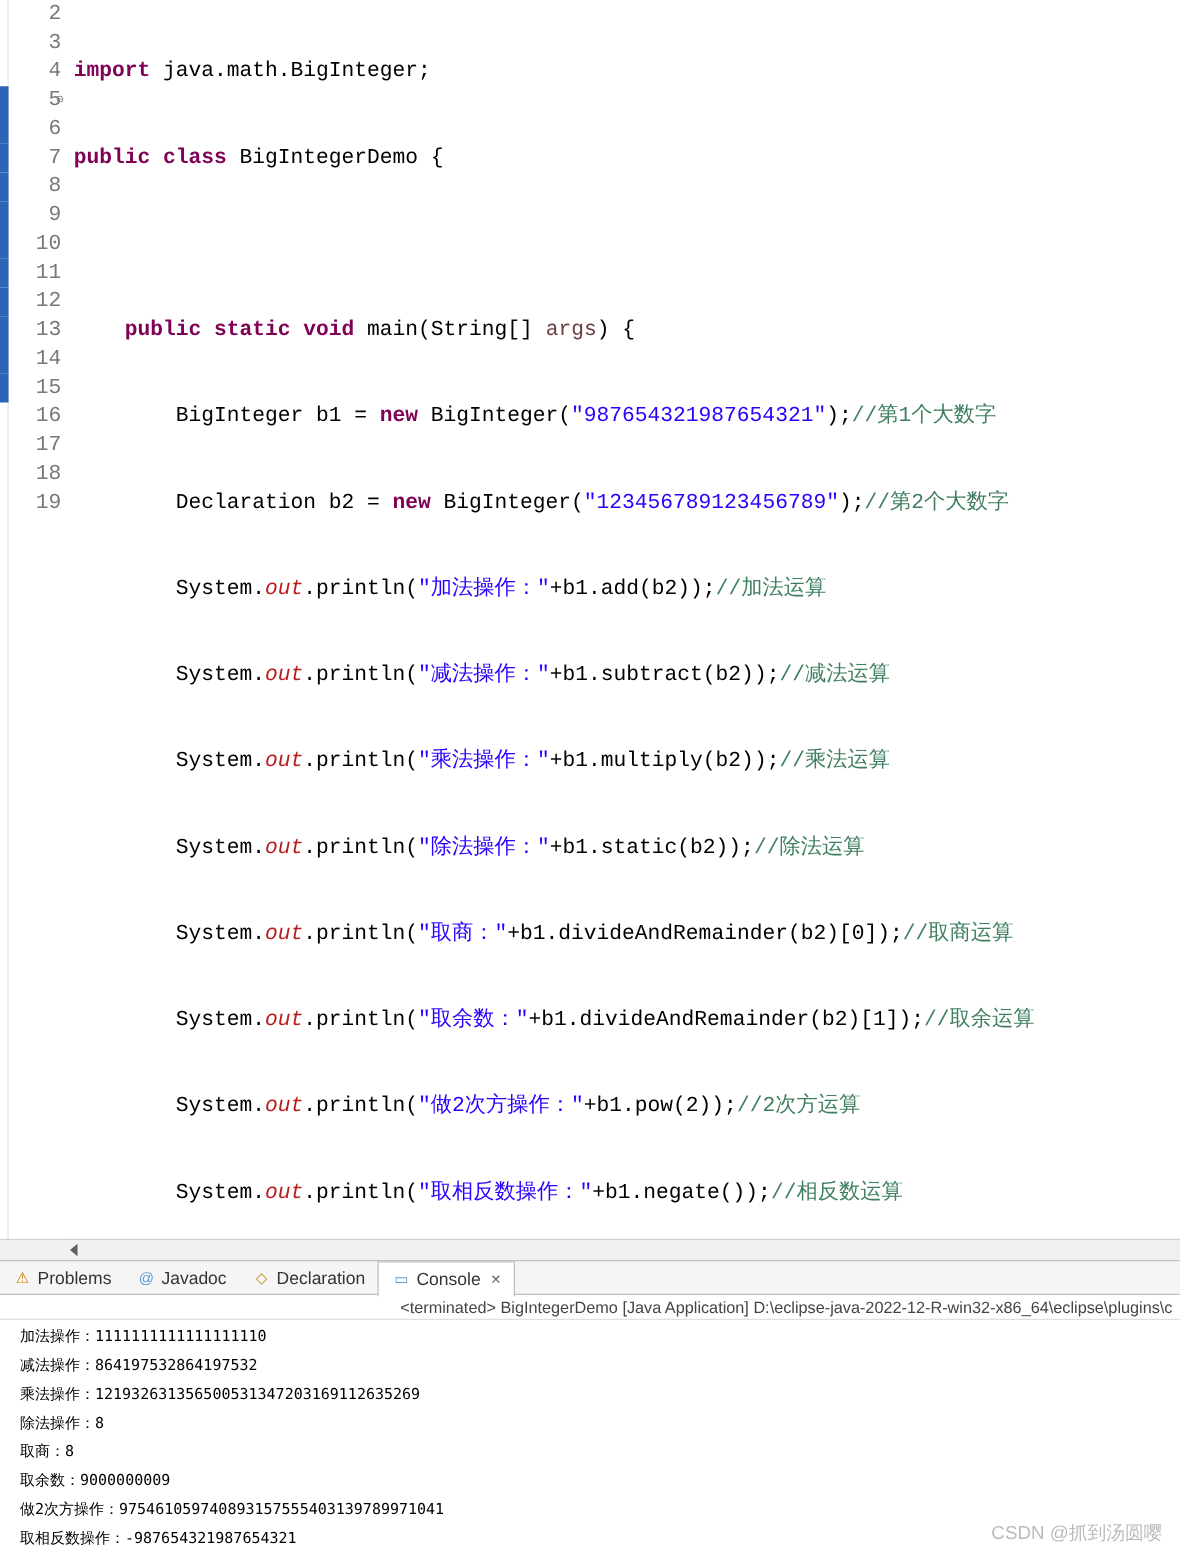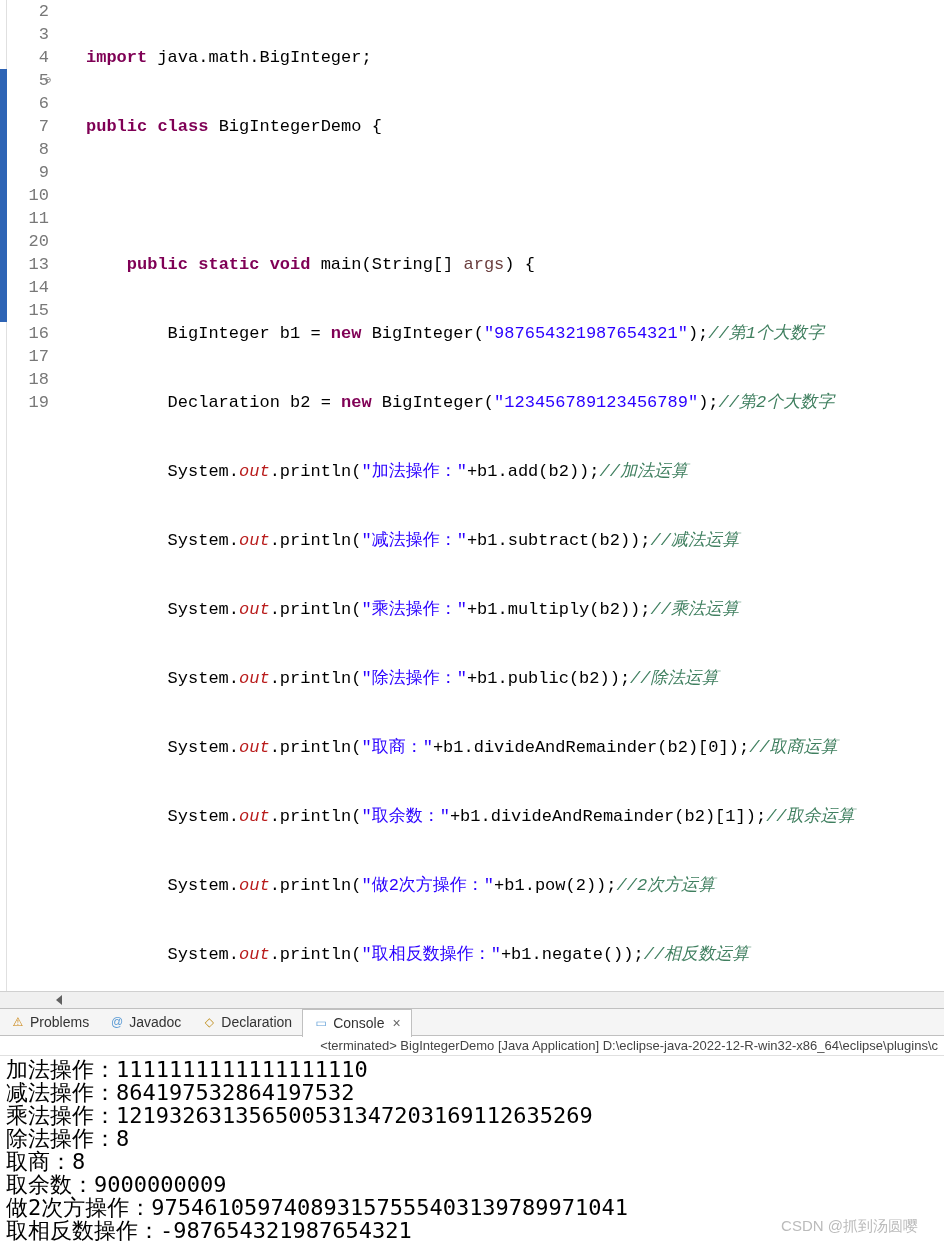--- a/index.html
+++ b/index.html
@@ -2,38 +2,38 @@
 <html><head>
 <meta charset="utf-8">
 <style>
 * { margin:0; padding:0; box-sizing:border-box; }
 body { font-family:Consolas,"Courier New",monospace; font-size:17px; background:#fff; color:#000; width:944px; height:1244px; overflow:hidden; display:flex; flex-direction:column; }
 .editor-area { flex:1; display:flex; overflow:hidden; position:relative; }
 .ruler { width:7px; background:#fff; border-right:1px solid #e0e0e0; }
 .gutter { width:48px; background:#fff; text-align:right; padding-right:6px; color:#787878; user-select:none; position:relative; }
 .gutter .ln { height:23px; line-height:23px; }
 .code { flex:1; white-space:pre; line-height:23px; overflow:hidden; position:relative; }
-.code-line { height:23px; padding-left:4px;margin-left:27px; }
+.code-line { height:23px; padding-left:4px; }
 .bp-marker { position:absolute; left:0; width:7px; background:#2e64b5; }
 .kw { color:#7f0055; font-weight:bold; }
 .static-f { color:#b91c1c; font-style:italic; }
 .str { color:#2a00ff; }
-.cmt { color:#3f7f5f;font-style:italic; }
+.cmt { color:#3f7f5f; }
 .override { position:relative; }
 .override::after { content:"⊖"; position:absolute; right:-2px; top:0; font-size:10px; color:#888; }
 .scrollbar-h { height:17px; background:#f0f0f0; border-top:1px solid #d0d0d0; display:flex; align-items:center; padding-left:56px; }
 .scroll-left { width:0;height:0;border-top:5px solid transparent;border-bottom:5px solid transparent;border-right:6px solid #606060; }
 .tabs-bar { display:flex; border-top:1px solid #c0c0c0; border-bottom:1px solid #c0c0c0; background:#f5f5f5; height:28px; align-items:center; }
 .tab { padding:0 10px; height:28px; display:flex; align-items:center; font-family:"Segoe UI",sans-serif; font-size:14px; color:#333; cursor:pointer; gap:4px; }
 .tab.active { background:#fff; border-top:1px solid #c0c0c0; border-left:1px solid #c0c0c0; border-right:1px solid #c0c0c0; margin-bottom:-1px; }
 .tab-icon { width:16px; height:16px; display:inline-flex; align-items:center; justify-content:center; font-size:12px; }
 .tab-close { font-size:14px; color:#666; margin-left:4px; }
 .console-info { font-family:"Segoe UI",sans-serif; font-size:13px; color:#444; padding:2px 6px; border-bottom:1px solid #e0e0e0; white-space:nowrap; overflow:hidden;text-align:right; }
-.console-out { font-family:Consolas,monospace; font-size:22px; padding:2px 6px; line-height:23px; white-space:pre; }
-.watermark { position:fixed; bottom:8px; right:26px; font-family:"Segoe UI",sans-serif; font-size:15px; color:#bbb; }
+.console-out { font-family:Consolas,monospace; font-size:12px; padding:2px 16px; line-height:23px; white-space:pre; }
+.watermark { position:fixed; bottom:8px; right:14px; font-family:"Segoe UI",sans-serif; font-size:15px; color:#bbb; }
 </style>
 </head>
 <body>
 
 <div class="editor-area">
   <div class="ruler" id="ruler">
       <div class="bp-marker" style="top: 69px; height: 23px;"></div>
       <div class="bp-marker" style="top: 92px; height: 23px;"></div>
       <div class="bp-marker" style="top: 115px; height: 23px;"></div>
       <div class="bp-marker" style="top: 138px; height: 23px;"></div>
@@ -49,40 +49,40 @@
       <div class="ln">2</div>
       <div class="ln">3</div>
       <div class="ln">4</div>
       <div class="ln override">5</div>
       <div class="ln">6</div>
       <div class="ln">7</div>
       <div class="ln">8</div>
       <div class="ln">9</div>
       <div class="ln">10</div>
       <div class="ln">11</div>
-      <div class="ln">20</div>
+      <div class="ln">12</div>
       <div class="ln">13</div>
       <div class="ln">14</div>
       <div class="ln">15</div>
       <div class="ln">16</div>
       <div class="ln">17</div>
       <div class="ln">18</div>
       <div class="ln">19</div>
     </div>
   <div class="code">
     <div class="code-line"><span class="kw">import</span><span> java.math.BigInteger;</span></div>
     <div class="code-line"><span class="kw">public</span><span> </span><span class="kw">class</span><span> BigIntegerDemo {</span></div>
     <div class="code-line"></div>
     <div class="code-line">    <span class="kw">public</span><span> </span><span class="kw">static</span><span> </span><span class="kw">void</span><span> main(String[] </span><span style="color:#6a3e3e">args</span><span>) {</span></div>
     <div class="code-line"><span>        BigInteger b1 = </span><span class="kw">new</span><span> BigInteger(</span><span class="str">"987654321987654321"</span><span>);</span><span class="cmt">//第1个大数字</span></div>
     <div class="code-line"><span>        Declaration b2 = </span><span class="kw">new</span><span> BigInteger(</span><span class="str">"123456789123456789"</span><span>);</span><span class="cmt">//第2个大数字</span></div>
     <div class="code-line"><span>        System.</span><span class="static-f">out</span><span>.println(</span><span class="str">"加法操作："</span><span>+b1.add(b2));</span><span class="cmt">//加法运算</span></div>
     <div class="code-line"><span>        System.</span><span class="static-f">out</span><span>.println(</span><span class="str">"减法操作："</span><span>+b1.subtract(b2));</span><span class="cmt">//减法运算</span></div>
     <div class="code-line"><span>        System.</span><span class="static-f">out</span><span>.println(</span><span class="str">"乘法操作："</span><span>+b1.multiply(b2));</span><span class="cmt">//乘法运算</span></div>
-    <div class="code-line"><span>        System.</span><span class="static-f">out</span><span>.println(</span><span class="str">"除法操作："</span><span>+b1.public(b2));</span><span class="cmt">//除法运算</span></div>
+    <div class="code-line"><span>        System.</span><span class="static-f">out</span><span>.println(</span><span class="str">"除法操作："</span><span>+b1.static(b2));</span><span class="cmt">//除法运算</span></div>
     <div class="code-line"><span>        System.</span><span class="static-f">out</span><span>.println(</span><span class="str">"取商："</span><span>+b1.divideAndRemainder(b2)[0]);</span><span class="cmt">//取商运算</span></div>
     <div class="code-line"><span>        System.</span><span class="static-f">out</span><span>.println(</span><span class="str">"取余数："</span><span>+b1.divideAndRemainder(b2)[1]);</span><span class="cmt">//取余运算</span></div>
     <div class="code-line"><span>        System.</span><span class="static-f">out</span><span>.println(</span><span class="str">"做2次方操作："</span><span>+b1.pow(2));</span><span class="cmt">//2次方运算</span></div>
     <div class="code-line"><span>        System.</span><span class="static-f">out</span><span>.println(</span><span class="str">"取相反数操作："</span><span>+b1.negate());</span><span class="cmt">//相反数运算</span></div>
     
     
     
     
   </div>
 </div>

